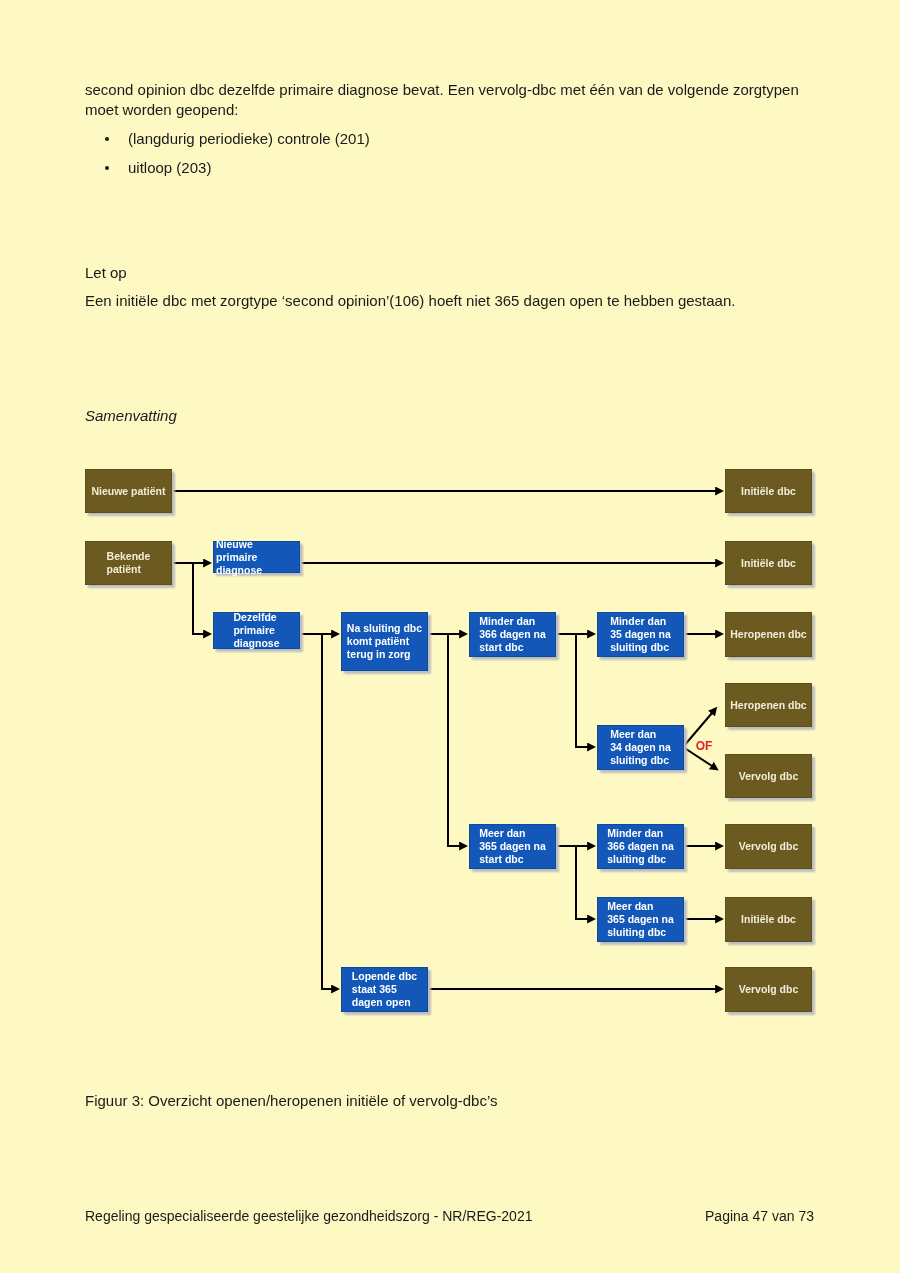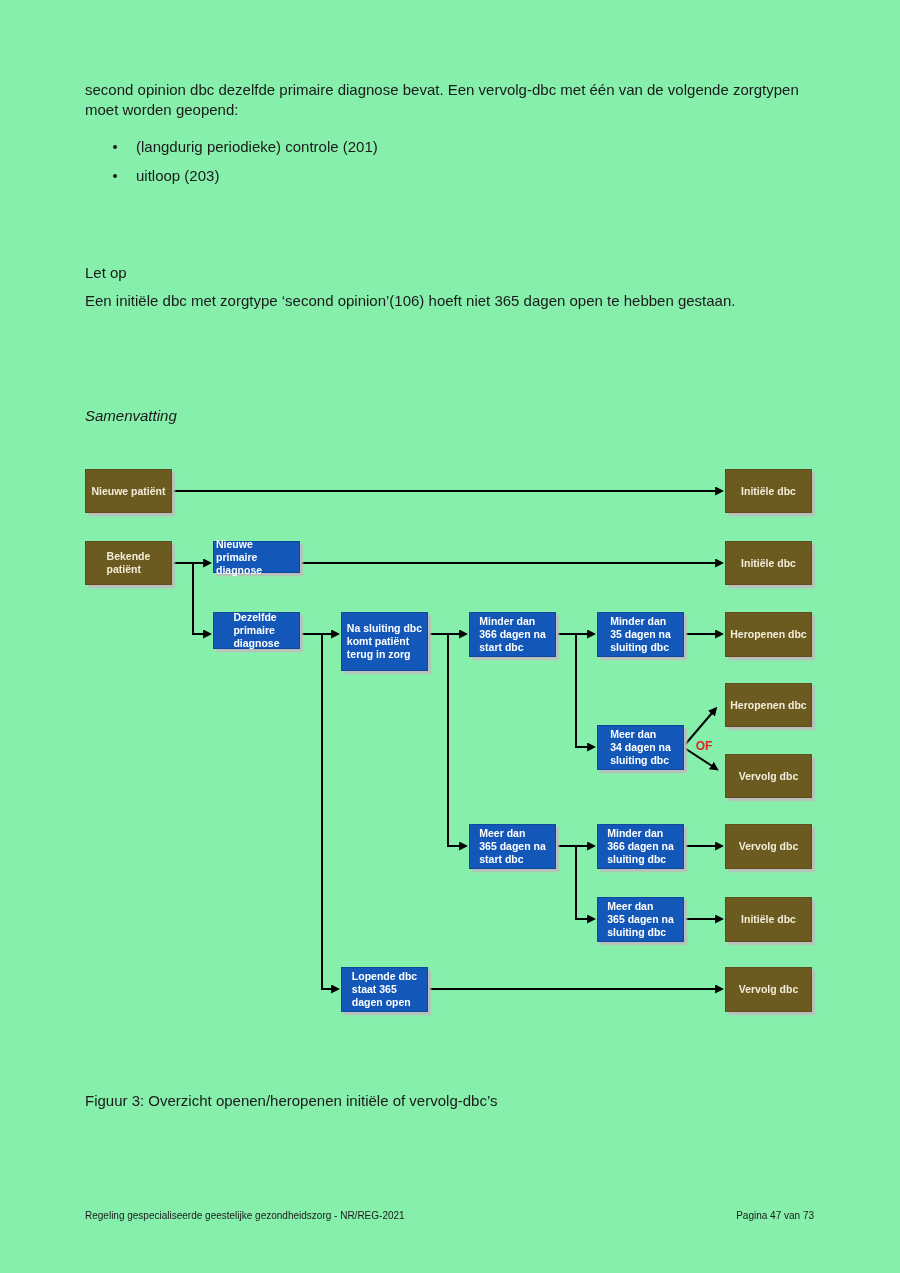--- a/index.html
+++ b/index.html
@@ -1,45 +1,45 @@
 <!DOCTYPE html>
 <html style="--box-blue: #1358b8; --box-olive: #6c5b21; --or-red: #e02126; --arrow: #000000;"><head>
 <meta charset="utf-8">
 <style>
   html,body{margin:0;padding:0;background:#ffffff;}
   .page{
     position:relative;
     width:900px;height:1273px;
-    background:#86efac;
+    background:#fef9c3;
     font-family:"Liberation Sans",sans-serif;
     color:#1a1a1a;
     overflow:hidden;
   }
   .body-text{
     position:absolute;left:85px;
     font-size:15px;line-height:20px;color:#1a1a1a;
   }
   .intro{top:80px;width:735px;}
-  .bullets{position:absolute;left:85px;top:129px;margin:8px;padding:0;list-style:none;}
+  .bullets{position:absolute;left:85px;top:129px;margin:0;padding:0;list-style:none;}
   .bullets li{
     position:relative;padding-left:43px;margin:0 0 9px 0;
     font-size:15px;line-height:20px;
   }
   .bullets li .dot{
     position:absolute;left:20px;top:8px;width:4px;height:4px;border-radius:50%;
     background:#1a1a1a;
   }
   .note-heading{top:263px;}
   .note-text{top:291px;width:760px;}
   .samenvatting{top:406px;font-style:italic;}
   .figure-caption{top:1091px;width:760px;}
   .footer{
     position:absolute;left:85px;top:1207px;width:729px;
     display:flex;justify-content:space-between;
-    font-size:10px;line-height:18px;
+    font-size:14px;line-height:18px;
   }
   .flowchart{position:absolute;left:0;top:0;width:900px;height:1273px;}
   .flowchart svg{position:absolute;left:0;top:0;}
   .node{
     position:absolute;width:87px;
     display:flex;align-items:center;justify-content:center;
     text-align:left;
     font-family:"Liberation Sans",sans-serif;
     font-weight:bold;font-size:10.5px;line-height:13px;
     white-space:pre-line;

